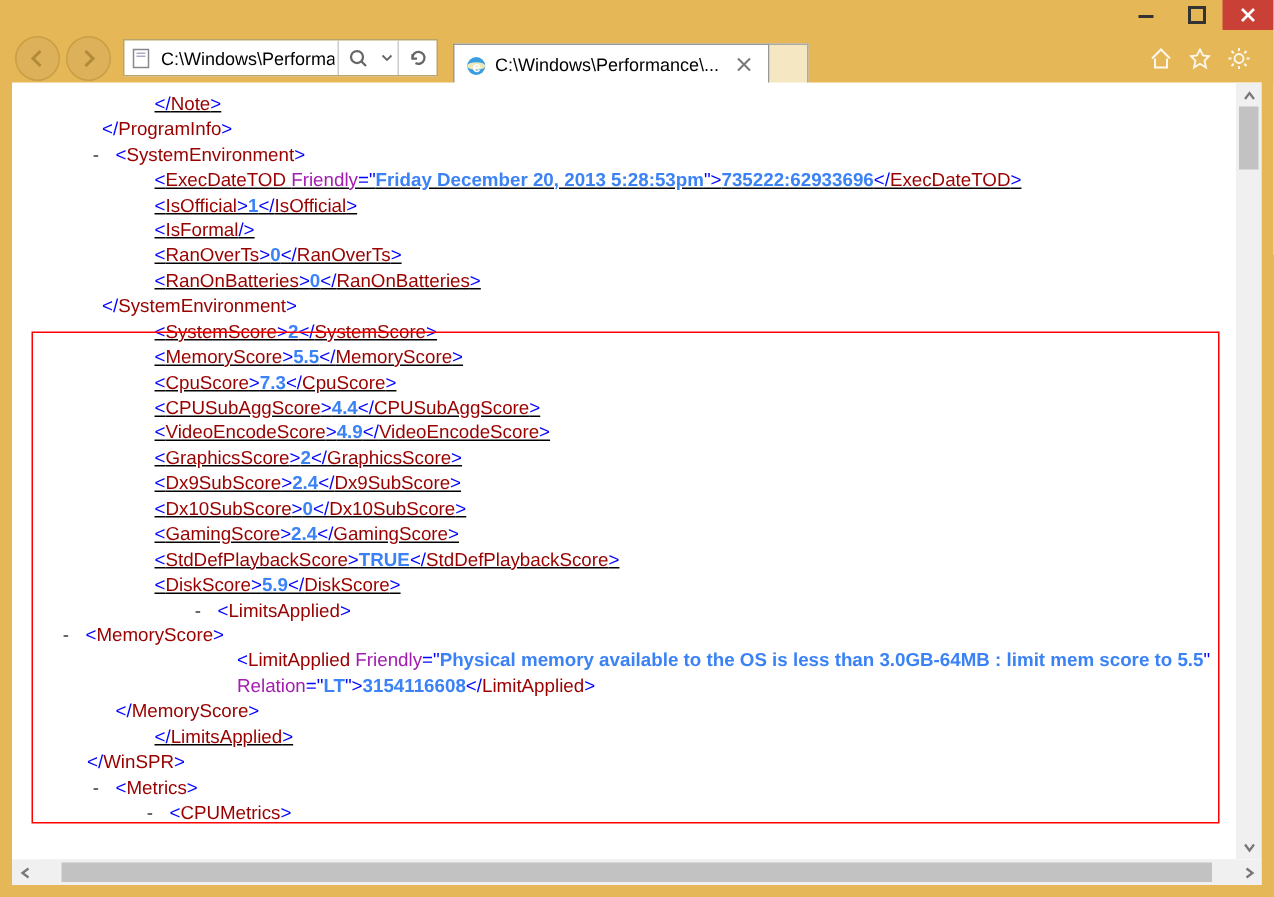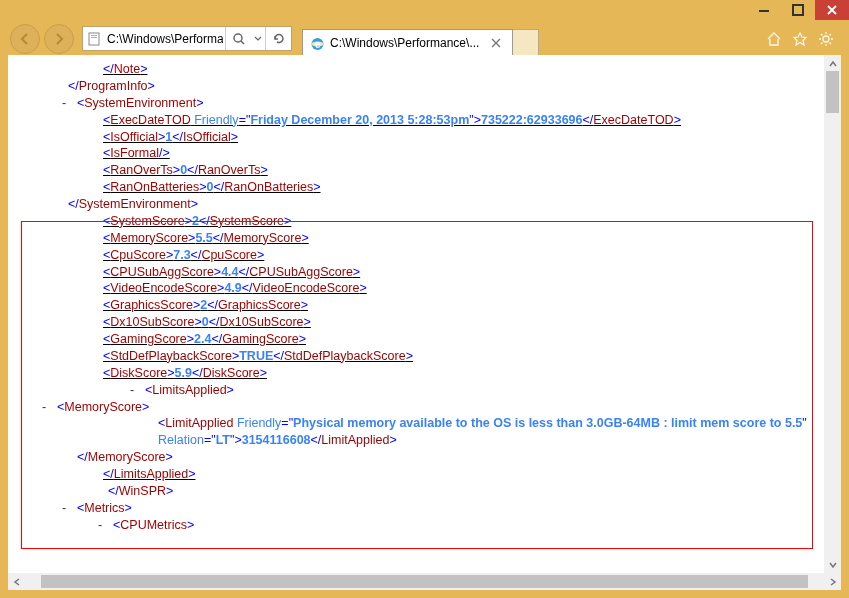--- a/index.html
+++ b/index.html
@@ -31,21 +31,21 @@
 .sbv .arr.up { top:0; } .sbv .arr.dn { bottom:0; }
 .sbh { height:17px; background:#f0f0f0; display:flex; align-items:center; position:relative; }
 .sbh .track { flex:1; height:17px; background:#f0f0f0; margin:0 17px; position:relative; }
 .sbh .track .thumb { position:absolute; left:16px; right:16px; top:2px; bottom:2px; background:#c2c2c2; }
 .sbh .arr { position:absolute; top:0; width:17px; height:17px; display:flex; align-items:center; justify-content:center;}
 .sbh .arr.l { left:0;} .sbh .arr.r { right:0;}
 .row { white-space: nowrap; padding-left: 30px; }
 .toggle { color: #333; display: inline-block; width: 12px; text-align: center; cursor:pointer; }
 .ang { color: #0000ff; }
 .tag { color: #990000; }
-.attr { color: #3b82f6; }
+.attr { color: #a21caf; }
 .val, .txt { color: #3b82f6; font-weight: bold; }
 .ind1 { padding-left: 60px; }
 .ind2 { padding-left: 95px; text-decoration: underline; }
 .ind2c { padding-left: 150px; }
 .ind0b { padding-left: 50px; }
 .highlight { position:absolute; border: 1px solid #ff0000; left: 13px; right: 28px; top: 166px; height: 328px; pointer-events:none; }
 .ie-e { width:16px; height:16px; display:inline-flex; align-items:center; justify-content:center; }
 </style>
 </head>
 <body>
@@ -162,30 +162,31 @@
       <div class="row ind2"><span class="ang">&lt;</span><span class="tag">RanOverTs</span><span class="ang">&gt;</span><span class="txt">0</span><span class="ang">&lt;/</span><span class="tag">RanOverTs</span><span class="ang">&gt;</span></div>
       <div class="row ind2"><span class="ang">&lt;</span><span class="tag">RanOnBatteries</span><span class="ang">&gt;</span><span class="txt">0</span><span class="ang">&lt;/</span><span class="tag">RanOnBatteries</span><span class="ang">&gt;</span></div>
       <div class="row ind1"><span class="ang">&lt;/</span><span class="tag">SystemEnvironment</span><span class="ang">&gt;</span></div>
 
       <div class="row ind2"><span class="ang">&lt;</span><span class="tag">SystemScore</span><span class="ang">&gt;</span><span class="txt">2</span><span class="ang">&lt;/</span><span class="tag">SystemScore</span><span class="ang">&gt;</span></div>
       <div class="row ind2"><span class="ang">&lt;</span><span class="tag">MemoryScore</span><span class="ang">&gt;</span><span class="txt">5.5</span><span class="ang">&lt;/</span><span class="tag">MemoryScore</span><span class="ang">&gt;</span></div>
       <div class="row ind2"><span class="ang">&lt;</span><span class="tag">CpuScore</span><span class="ang">&gt;</span><span class="txt">7.3</span><span class="ang">&lt;/</span><span class="tag">CpuScore</span><span class="ang">&gt;</span></div>
       <div class="row ind2"><span class="ang">&lt;</span><span class="tag">CPUSubAggScore</span><span class="ang">&gt;</span><span class="txt">4.4</span><span class="ang">&lt;/</span><span class="tag">CPUSubAggScore</span><span class="ang">&gt;</span></div>
       <div class="row ind2"><span class="ang">&lt;</span><span class="tag">VideoEncodeScore</span><span class="ang">&gt;</span><span class="txt">4.9</span><span class="ang">&lt;/</span><span class="tag">VideoEncodeScore</span><span class="ang">&gt;</span></div>
       <div class="row ind2"><span class="ang">&lt;</span><span class="tag">GraphicsScore</span><span class="ang">&gt;</span><span class="txt">2</span><span class="ang">&lt;/</span><span class="tag">GraphicsScore</span><span class="ang">&gt;</span></div>
+      <div class="row ind2"><span class="ang">&lt;</span><span class="tag">Dx9SubScore</span><span class="ang">&gt;</span><span class="txt">2.4</span><span class="ang">&lt;/</span><span class="tag">Dx9SubScore</span><span class="ang">&gt;</span></div>
       <div class="row ind2"><span class="ang">&lt;</span><span class="tag">Dx10SubScore</span><span class="ang">&gt;</span><span class="txt">0</span><span class="ang">&lt;/</span><span class="tag">Dx10SubScore</span><span class="ang">&gt;</span></div>
       <div class="row ind2"><span class="ang">&lt;</span><span class="tag">GamingScore</span><span class="ang">&gt;</span><span class="txt">2.4</span><span class="ang">&lt;/</span><span class="tag">GamingScore</span><span class="ang">&gt;</span></div>
       <div class="row ind2"><span class="ang">&lt;</span><span class="tag">StdDefPlaybackScore</span><span class="ang">&gt;</span><span class="txt">TRUE</span><span class="ang">&lt;/</span><span class="tag">StdDefPlaybackScore</span><span class="ang">&gt;</span></div>
       <div class="row ind2"><span class="ang">&lt;</span><span class="tag">DiskScore</span><span class="ang">&gt;</span><span class="txt">5.9</span><span class="ang">&lt;/</span><span class="tag">DiskScore</span><span class="ang">&gt;</span></div>
       <div class="row" style="padding-left:118px"><span class="toggle">-</span>&nbsp;&nbsp;<span class="ang">&lt;</span><span class="tag">LimitsApplied</span><span class="ang">&gt;</span></div>
       <div class="row" style=""><span class="toggle">-</span>&nbsp;&nbsp;<span class="ang">&lt;</span><span class="tag">MemoryScore</span><span class="ang">&gt;</span></div>
       <div class="row ind2c" style="white-space:normal"><span class="ang">&lt;</span><span class="tag">LimitApplied</span> <span class="attr">Friendly</span><span class="ang">="</span><span class="val">Physical memory available to the OS is less than 3.0GB-64MB : limit mem score to 5.5</span><span class="ang">"</span> <span class="attr">Relation</span><span class="ang">="</span><span class="val">LT</span><span class="ang">"&gt;</span><span class="txt">3154116608</span><span class="ang">&lt;/</span><span class="tag">LimitApplied</span><span class="ang">&gt;</span></div>
       <div class="row" style="padding-left:69px"><span class="ang">&lt;/</span><span class="tag">MemoryScore</span><span class="ang">&gt;</span></div>
       <div class="row ind2"><span class="ang">&lt;/</span><span class="tag">LimitsApplied</span><span class="ang">&gt;</span></div>
-      <div class="row" style="padding-left:100px"><span class="ang">&lt;/</span><span class="tag">WinSPR</span><span class="ang">&gt;</span></div>
+      <div class="row" style="padding-left:50px"><span class="ang">&lt;/</span><span class="tag">WinSPR</span><span class="ang">&gt;</span></div>
 
       <div class="row ind0b"><span class="toggle">-</span>&nbsp;&nbsp;<span class="ang">&lt;</span><span class="tag">Metrics</span><span class="ang">&gt;</span></div>
       <div class="row" style="padding-left:86px"><span class="toggle">-</span>&nbsp;&nbsp;<span class="ang">&lt;</span><span class="tag">CPUMetrics</span><span class="ang">&gt;</span></div>
 
       <div class="sbv">
         <div class="arr up">
             <svg width="10" height="10">
               <path d="M2 7 L5 3 L8 7" fill="none" stroke="#777" stroke-width="1.5"></path>
             </svg>
           </div>

